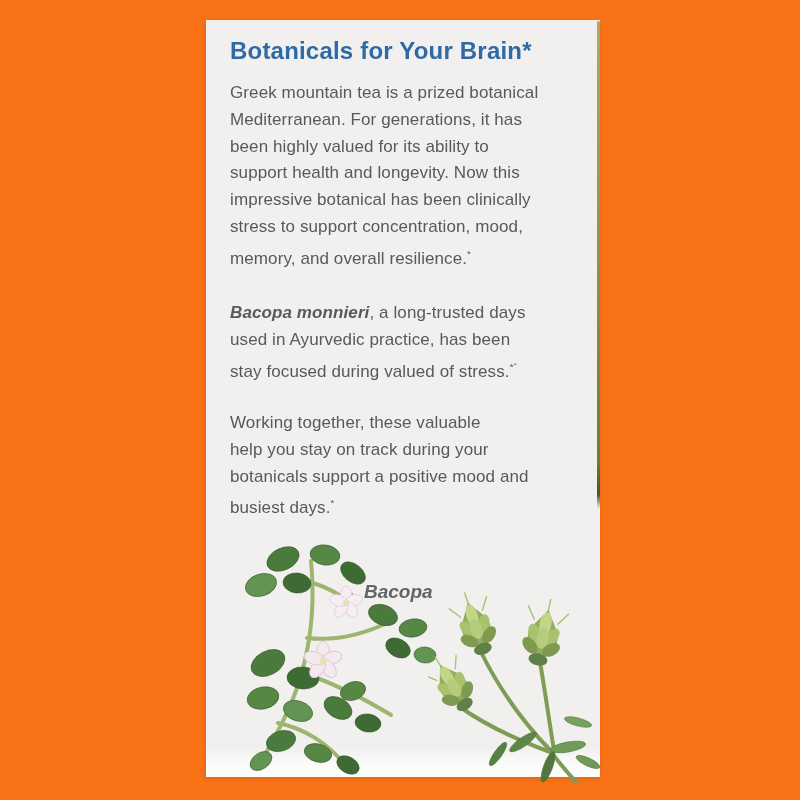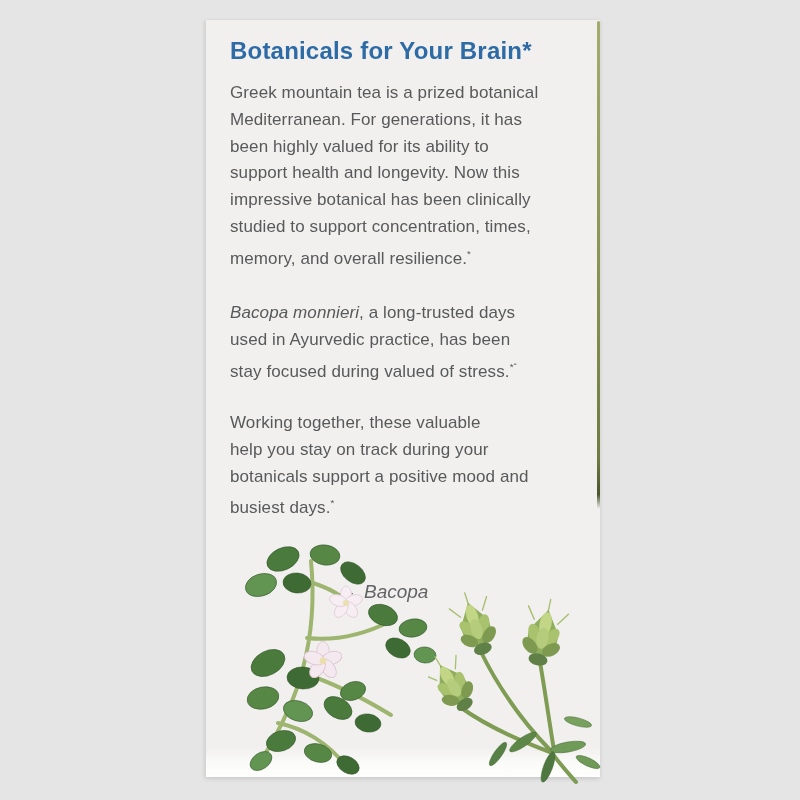--- a/index.html
+++ b/index.html
@@ -1,29 +1,29 @@
 <!DOCTYPE html>
 <html><head>
 <meta charset="utf-8">
 <style>
   html,body{margin:0;padding:0;background:#fcfcfc;}
   .stage{position:relative;width:800px;height:800px;overflow:hidden;
-         font-family:"Liberation Sans", sans-serif;background:#e5e5e5;}
+         font-family:"Liberation Sans", sans-serif;background:#f97316;}
   .panel{position:absolute;left:206px;top:20px;width:394px;height:757px;
          background:linear-gradient(180deg,#f1f0ee 0px,#f1f0ee 728px,#fafaf8 742px,#ffffff 760px);
          box-shadow:-1px 1px 4px rgba(60,60,60,0.12), 0 2px 5px rgba(60,60,60,0.08);}
   .edge-line{position:absolute;left:597px;top:21px;width:3px;height:488px;
          background:linear-gradient(180deg,#a3ac6c 0%,#87914f 55%,#6e7a40 90%,#49552c 97%,rgba(73,85,44,0) 100%);
          border-radius:2px;}
   .heading{position:absolute;left:24px;top:17px;margin:0;
          font-size:24px;font-weight:700;letter-spacing:.2px;color:#2d6aa6;line-height:1.2;white-space:nowrap;}
   .para{position:absolute;left:24px;color:#58595b;}
   .line{font-size:17px;line-height:26.8px;white-space:nowrap;letter-spacing:.1px;}
   .p1{top:60px;} .p2{top:280px;} .p3{top:390px;}
-  .it{font-style:italic;}
+  .it{font-style:italic;font-weight:bold;}
   sup.fn{font-size:58%;vertical-align:super;letter-spacing:0;}
   .plant-label{position:absolute;font-size:19px;color:#636467;}
   .bacopa-label{left:128px;top:561px;white-space:nowrap;}
   .bacopa-label .dash{color:#77787a;margin-right:11px;font-style:normal;}
   .gmt-label{left:152px;top:690px;width:150px;text-align:center;line-height:21.5px;}
   .gmt-label .dash{color:#77787a;margin-left:7px;font-style:normal;}
   .illu{position:absolute;}
   .illu-bacopa{left:233px;top:543px;}
   .illu-gmt{left:428px;top:592px;}
 </style>
@@ -35,21 +35,21 @@
   <div class="panel">
 
     <h1 class="heading">Botanicals for Your Brain*</h1>
 
     <div class="para p1">
       <div class="line">Greek mountain tea is a prized botanical</div>
       <div class="line">Mediterranean. For generations, it has</div>
       <div class="line">been highly valued for its ability to</div>
       <div class="line">support health and longevity. Now this</div>
       <div class="line">impressive botanical has been clinically</div>
-      <div class="line">studied to support concentration, times,</div>
+      <div class="line">stress to support concentration, mood,</div>
       <div class="line">
         <span>memory, and overall resilience.</span><sup class="fn">*</sup>
       </div>
     </div>
 
     <div class="para p2">
       <div class="line">
         <span class="it">Bacopa monnieri</span><span>, a long-trusted days</span>
       </div>
       <div class="line">used in Ayurvedic practice, has been</div>

